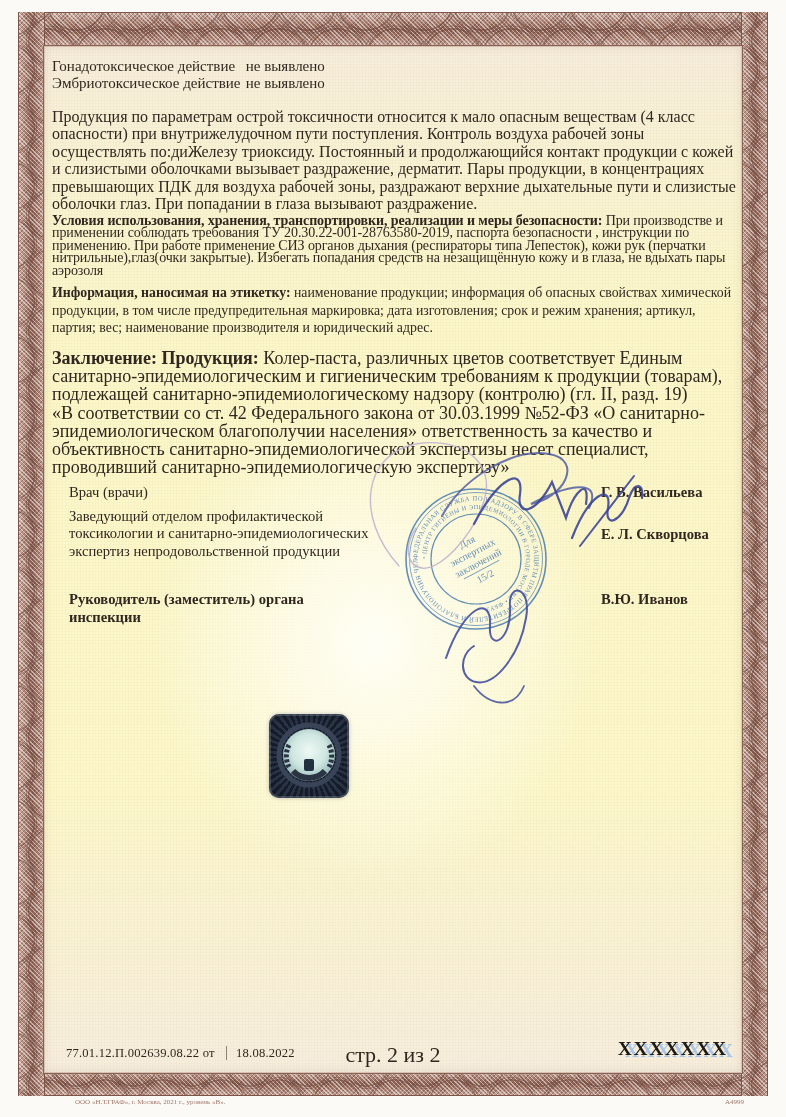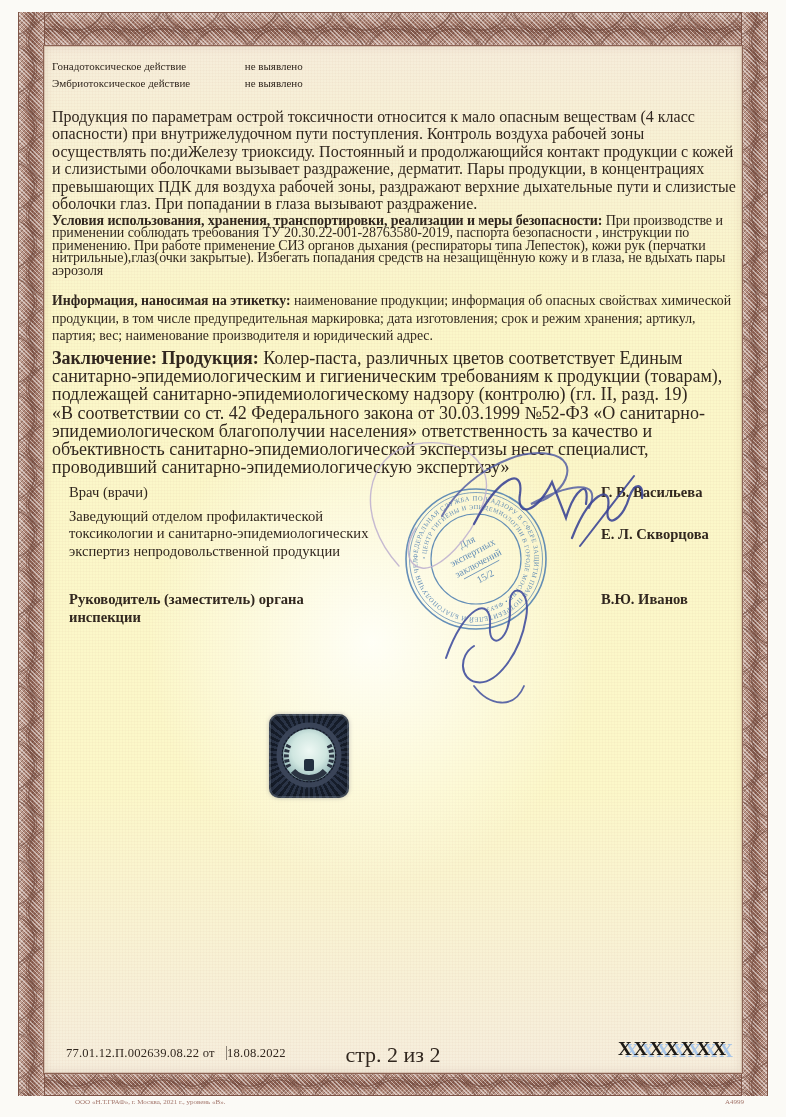--- a/index.html
+++ b/index.html
@@ -30,46 +30,46 @@
     background:
       radial-gradient(ellipse 310px 340px at 47% 58%, rgba(255,255,248,.95), rgba(255,255,248,0) 72%),
       repeating-linear-gradient(0deg, rgba(196,150,128,.05) 0 1px, rgba(0,0,0,0) 1px 3px),
       repeating-linear-gradient(90deg, rgba(196,150,128,.05) 0 1px, rgba(0,0,0,0) 1px 3px),
       linear-gradient(180deg,#f6eddb 0%,#f8f2d4 10%,#fbf7c9 26%,#fcf8c9 72%,#f8f1d6 90%,#f6eedd 100%);
     border:1px solid #8a6253;
     box-shadow: inset 0 0 0 1px rgba(150,110,95,.25), inset 0 0 10px rgba(140,95,75,.18);}
   .abs{position:absolute;}
   .b{font-weight:bold;}
   
-  .tox{left:8px;top:12px;font-size:11px;line-height:16.8px;}
+  .tox{left:8px;top:12px;font-size:15px;line-height:16.8px;}
   .tox .lbl{display:inline-block;width:190px;}
   .p-acute{left:8px;top:62px;width:690px;font-size:16px;line-height:17.4px;}
   .sec-scope{left:8px;top:147px;width:690px;font-size:13.8px;}
   .sec-scope .body{margin-left:7px;}
   .sec-cond{left:8px;top:169px;width:693px;font-size:14px;line-height:12.4px;letter-spacing:-0.1px;}
-  .sec-info{left:8px;top:238px;width:690px;font-size:13.8px;line-height:17.6px;margin-top:8px;}
+  .sec-info{left:8px;top:238px;width:690px;font-size:13.8px;line-height:17.6px;}
   .sec-concl{left:8px;top:303px;width:694px;font-size:18px;line-height:18.2px;}
   
   .role1{left:25px;top:438px;font-size:14.6px;}
   .role2{left:25px;top:462px;width:312px;font-size:14.6px;line-height:17.4px;}
   .role3{left:25px;top:545px;width:260px;font-size:14.6px;line-height:17.6px;font-weight:bold;}
   .name{font-weight:bold;font-size:14.6px;}
   .name1{left:557px;top:438px;}
   .name2{left:557px;top:480px;}
   .name3{left:557px;top:545px;}
   .stamp{left:347px;top:428px;width:170px;height:170px;opacity:.85;}
   .sig-overlay{left:0;top:0;pointer-events:none;}
   
   .holo{left:225px;top:668px;width:80px;height:84px;border-radius:10px;
     background:repeating-conic-gradient(from 10deg at 50% 50%, #2a3447 0deg 4deg, #161d2a 4deg 8deg);
     box-shadow: inset 0 0 0 2px rgba(180,195,210,.25), inset 0 0 10px rgba(0,0,0,.4), 0 0 4px rgba(80,80,110,.35);
     display:flex;align-items:center;justify-content:center;}
   
   .docnum{left:22px;top:1000px;font-size:12.6px;letter-spacing:.2px;}
-  .docnum .date{border-left:1px solid #8c8478;margin-left:8px;}
+  .docnum .date{border-left:1px solid #8c8478;padding-left:9px;margin-left:8px;}
   .pagelabel{left:0;right:0;top:996px;text-align:center;font-size:22px;}
   .serial{right:14px;top:992px;font-size:19px;font-weight:bold;letter-spacing:2px;}
   .serial .ghost{position:absolute;left:7px;top:2px;color:#a9c6e8;z-index:0;}
   .serial .ink{position:relative;z-index:1;color:#1d1a16;}
   
   .printline{position:absolute;left:75px;top:1098px;font-size:7px;color:#a3766c;}
   .formcode{position:absolute;right:42px;top:1098px;font-size:7px;color:#a3766c;}
 </style>
 </head>
 <body>

